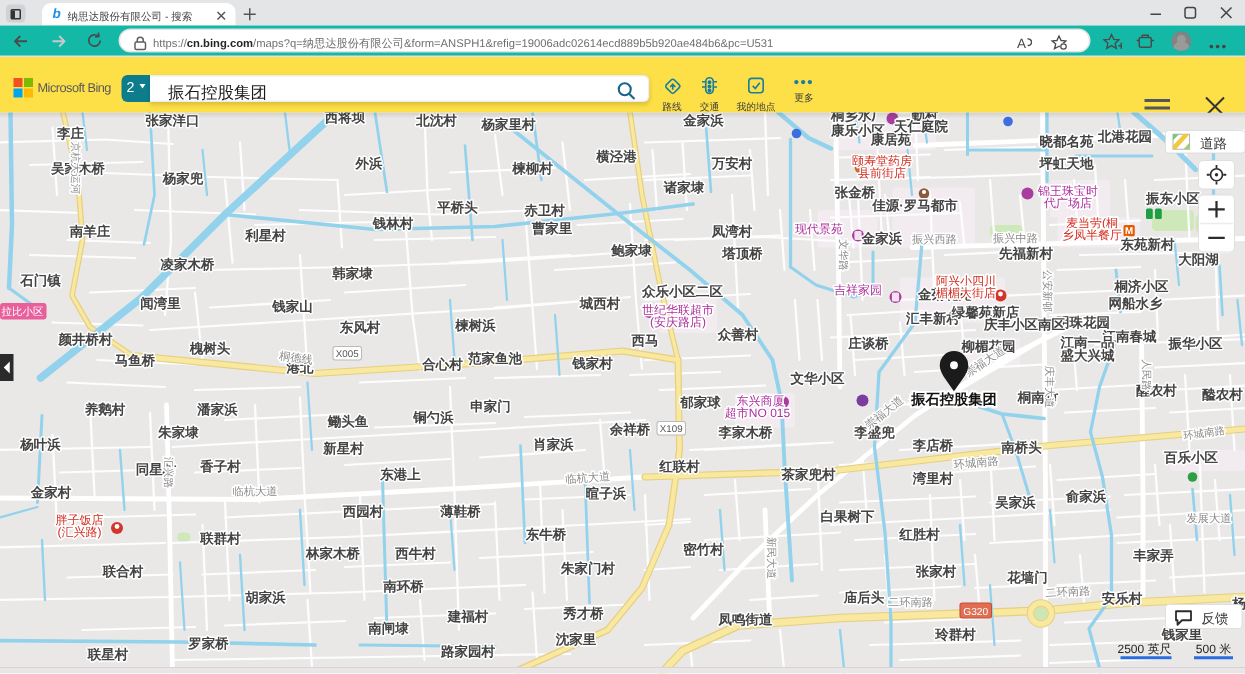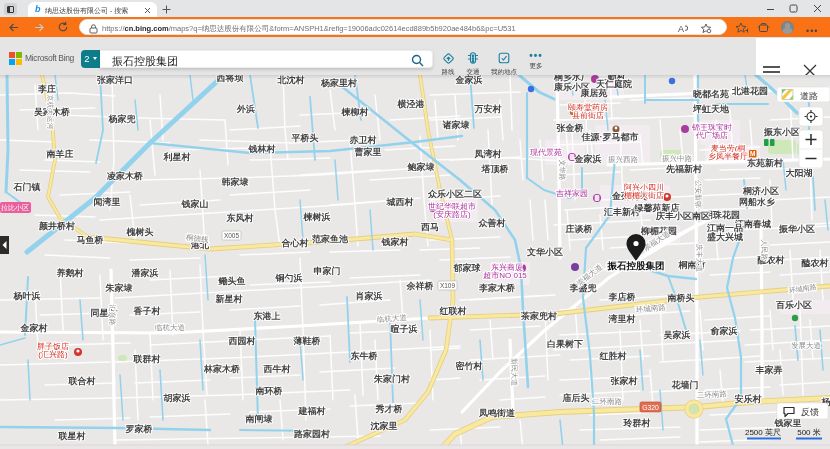--- a/index.html
+++ b/index.html
@@ -18,25 +18,25 @@
 .re{fill:#d22d20;stroke:#ffffff;stroke-width:2.2;paint-order:stroke;stroke-linejoin:round;}
 
 #tabs{left:0;top:0;width:830px;height:17px;background:#e3e5e7;}
 #tabbtn{left:4px;top:3px;width:13px;height:12px;background:#d0d2d5;border-radius:3px;}
 #tabbtn i{position:absolute;left:3px;top:2.5px;width:7px;height:7px;border:1px solid #333;border-radius:1px;display:block;}
 #tabbtn i b{position:absolute;left:0;top:0;width:2px;height:5px;background:#333;display:block;}
 #tab{left:28px;top:2px;width:129px;height:15px;background:#fff;border-radius:6px 6px 0 0;}
 #tab .fav{position:absolute;left:7px;top:3px;font-size:9px;font-weight:bold;color:#1b8ee8;font-style:italic;line-height:9px;}
 #tab .ttl{position:absolute;left:17px;top:4px;font-size:7px;color:#444;white-space:nowrap;width:100px;overflow:hidden;}
 #tab .cl{position:absolute;right:5px;top:4px;font-size:8px;color:#555;line-height:8px;}
-#toolbar{left:0;top:17px;width:830px;height:21px;background:#f97316;border-bottom:1px solid #e2e2e2;}
+#toolbar{left:0;top:17px;width:830px;height:21px;background:#14b8a6;border-bottom:1px solid #e2e2e2;}
 #urlbar{left:79px;top:2px;width:648px;height:16px;background:#fff;border:1px solid #e3e3e3;border-radius:8px;}
 #url{position:absolute;left:22px;top:3.5px;font-size:7.5px;color:#6f6f6f;white-space:nowrap;letter-spacing:0;}
 #url b{color:#262626;font-weight:bold;}
-#bhead{left:0;top:38px;width:756px;height:37px;background:#e5e5e5;}
+#bhead{left:0;top:38px;width:830px;height:37px;background:#fde047;}
 .mslogo{left:9px;top:14px;width:13px;height:13px;}
 .mslogo div{position:absolute;width:6px;height:6px;}
 #bhead .bt{left:25px;top:14.5px;font-size:8.5px;color:#5a5a5a;letter-spacing:-.35px;}
 #btn2{left:81px;top:12px;width:19px;height:18px;background:#0d7d8c;border-radius:4px 0 0 4px;color:#fff;font-size:9.5px;text-align:center;line-height:18px;}
 #sbox{left:100px;top:12px;width:333px;height:18px;background:#fff;border:1px solid #ededed;border-left:none;border-radius:0 4px 4px 0;box-shadow:0 1.5px 3px rgba(0,0,0,.14);}
 #sbox .q{position:absolute;left:12px;top:2.5px;font-size:11px;color:#1a1a1a;}
 .hicon{position:absolute;top:12px;width:30px;text-align:center;color:#1a7f9e;}
 .hicon .lbl2{display:block;font-size:6.5px;color:#3c3c3c;margin-top:0;line-height:7px;}
 #hamb{left:763px;top:27px;width:17px;height:12px;}
 #hamb div{position:absolute;left:0;width:17px;height:1.6px;background:#555;}

